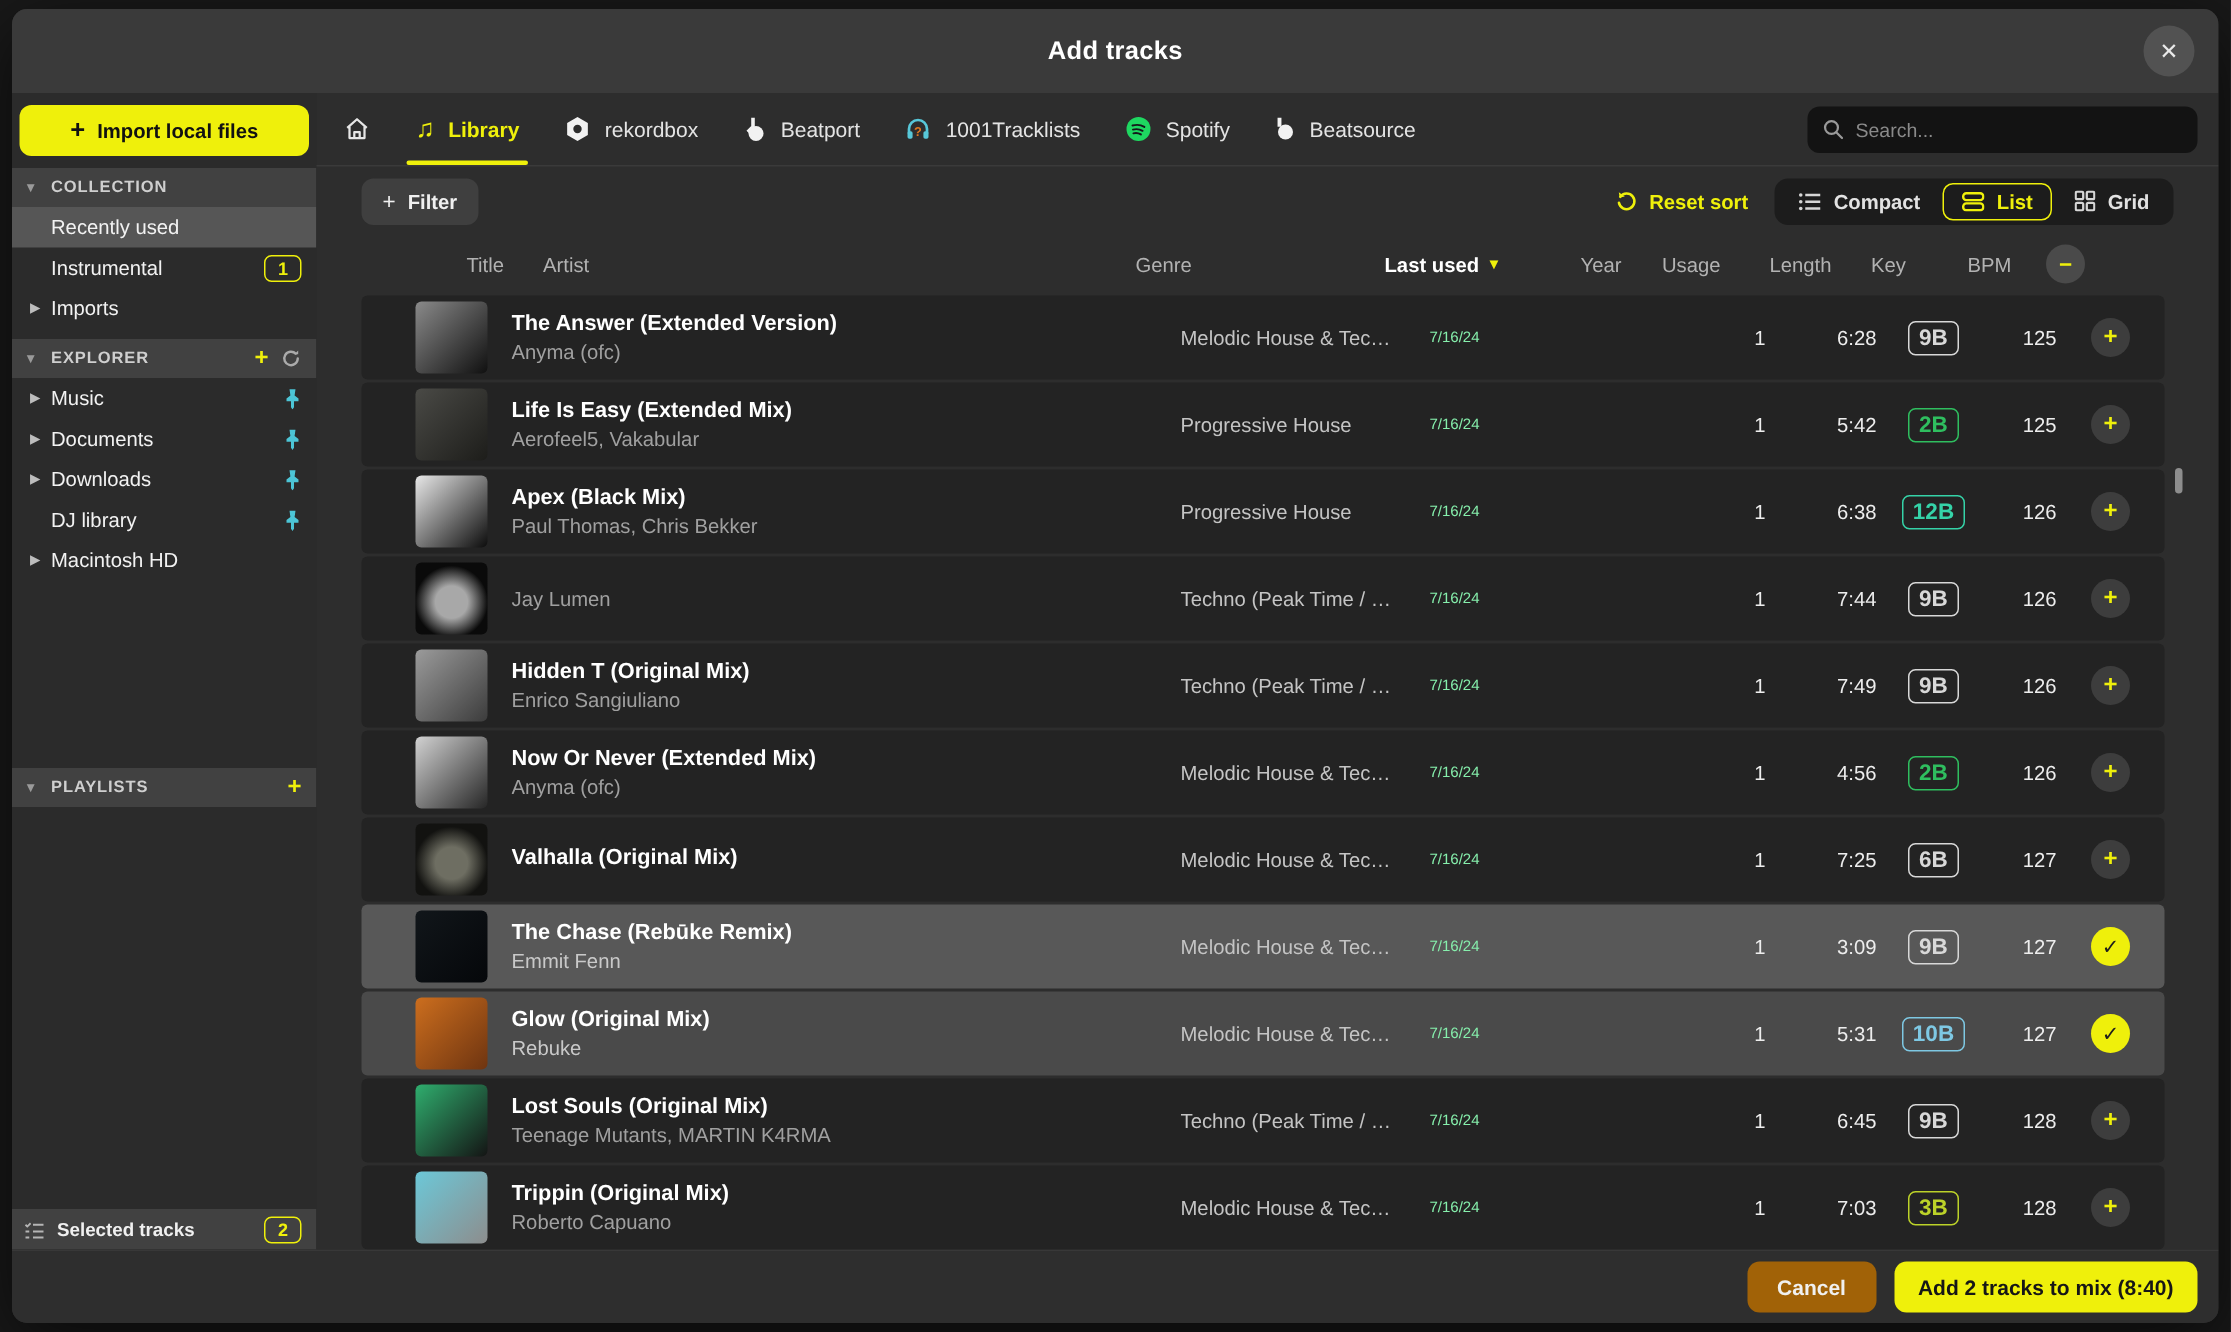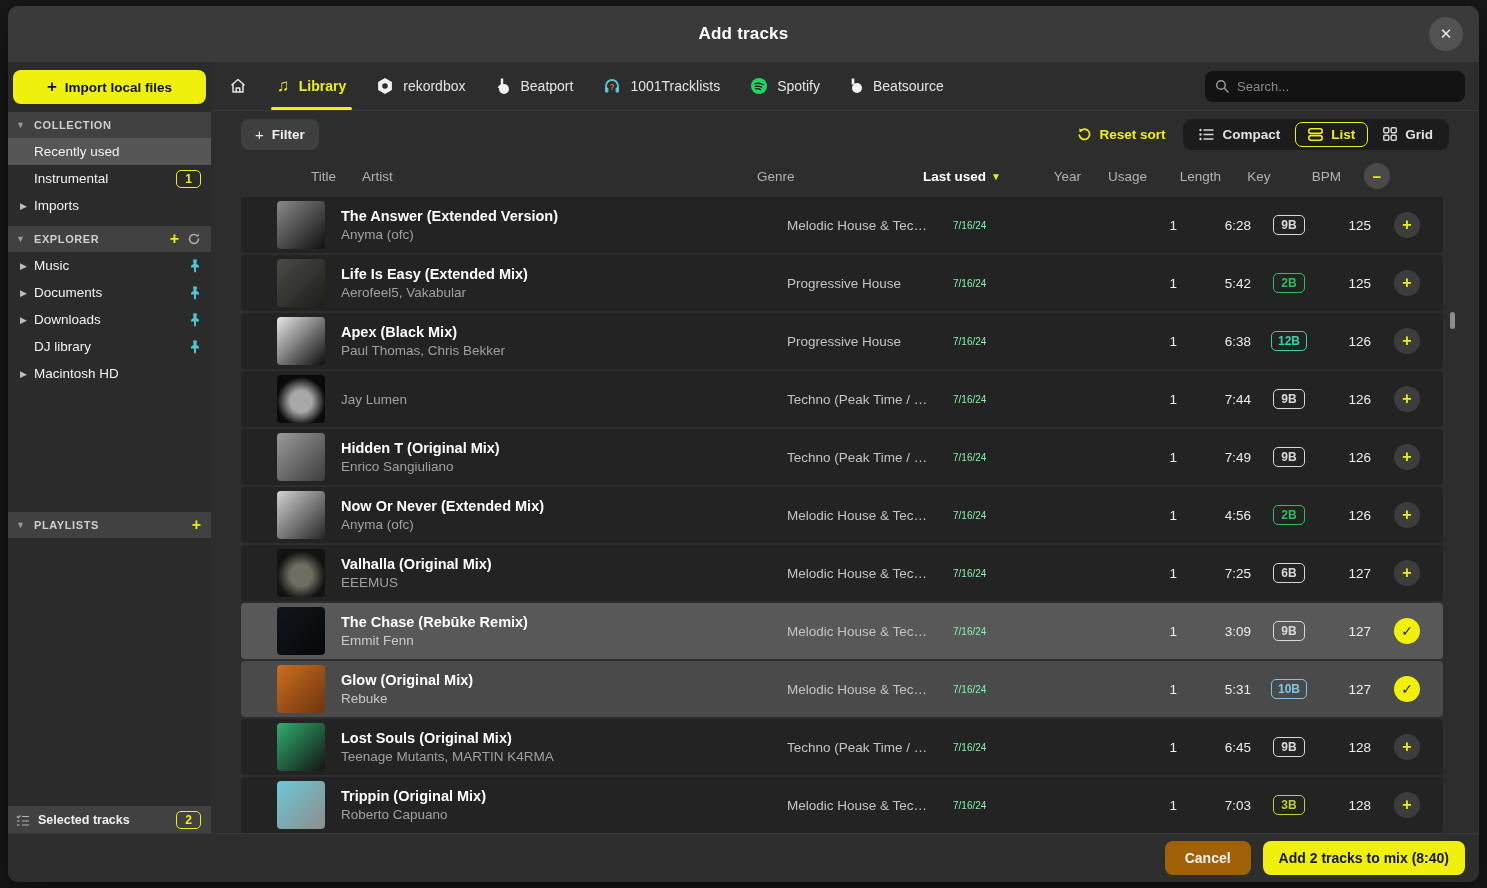--- a/index.html
+++ b/index.html
@@ -97,21 +97,21 @@
   .track-row.selected-active { background:#585858; }
   .art { width:48px; height:48px; border-radius:4px; background:#555; }
   .tcell-title .t1 { font-size:14.5px; font-weight:600; color:#fff; margin-bottom:3px;
     white-space:nowrap; overflow:hidden; }
   .tcell-title .t2 { font-size:13.5px; color:#a0a0a0; white-space:nowrap; overflow:hidden; }
   .track-row.selected .t2, .track-row.selected-active .t2 { color:#c9c9c9; }
   .tcell-genre { font-size:13.5px; color:#c4c4c4; white-space:nowrap; overflow:hidden; }
   .tcell-date { font-size:10px; color:#86efac; }
   .tcell-num { font-size:13.5px; color:#ededed; }
   .key-badge { justify-self:center; min-width:32px; text-align:center; padding:2px 6px;
-    border:1.5px solid #d8d8d8; border-radius:5px; font-size:12px; font-weight:700; color:#d8d8d8; }
+    border:1.5px solid #d8d8d8; border-radius:5px; font-size:15px; font-weight:700; color:#d8d8d8; }
   .row-action { width:26px; height:26px; border-radius:50%; background:#3d3d3d; color:#eff00b;
     font-size:16px; font-weight:600; display:flex; align-items:center; justify-content:center;
     justify-self:center; cursor:pointer; }
   .row-action.checked { background:#eff00b; color:#1d1d1d; font-size:14px; font-weight:900; }
   .scroll-handle { position:absolute; right:24px; top:250px; width:5px; height:17px;
     background:#8d8d8d; border-radius:3px; }
   
   .footerbar { flex:0 0 49px; background:#2e2e2e; border-top:1px solid #383838;
     display:flex; align-items:center; justify-content:flex-end; gap:12px; padding-right:14px; }
   .cancel-btn { background:#a16207; color:#f0f0f0; border:none; border-radius:8px;
@@ -461,21 +461,20 @@
     <div class="tcell-num col-r">1</div>
     <div class="tcell-num col-r">4:56</div>
     <div class="key-badge" style="color: rgb(47, 190, 95); border-color: rgb(47, 190, 95);">2B</div>
     <div class="tcell-num col-r">126</div>
     <div class="row-action">+</div>
   </div>
           <div class="track-row grid-cols">
     <div class="art" style="background: radial-gradient(circle at 50% 55%, rgb(110, 110, 98) 0%, rgb(110, 110, 98) 30%, rgb(18, 18, 16) 68%);"></div>
     <div class="tcell-title">
       <div class="t1">Valhalla (Original Mix)</div>
-      <div class="t2">EEEMUS</div>
     </div>
     <div class="tcell-genre">Melodic House &amp; Tec…</div>
     <div class="tcell-date">7/16/24</div>
     <div class="tcell-num col-r"></div>
     <div class="tcell-num col-r">1</div>
     <div class="tcell-num col-r">7:25</div>
     <div class="key-badge" style="color: rgb(216, 216, 216); border-color: rgb(216, 216, 216);">6B</div>
     <div class="tcell-num col-r">127</div>
     <div class="row-action">+</div>
   </div>

